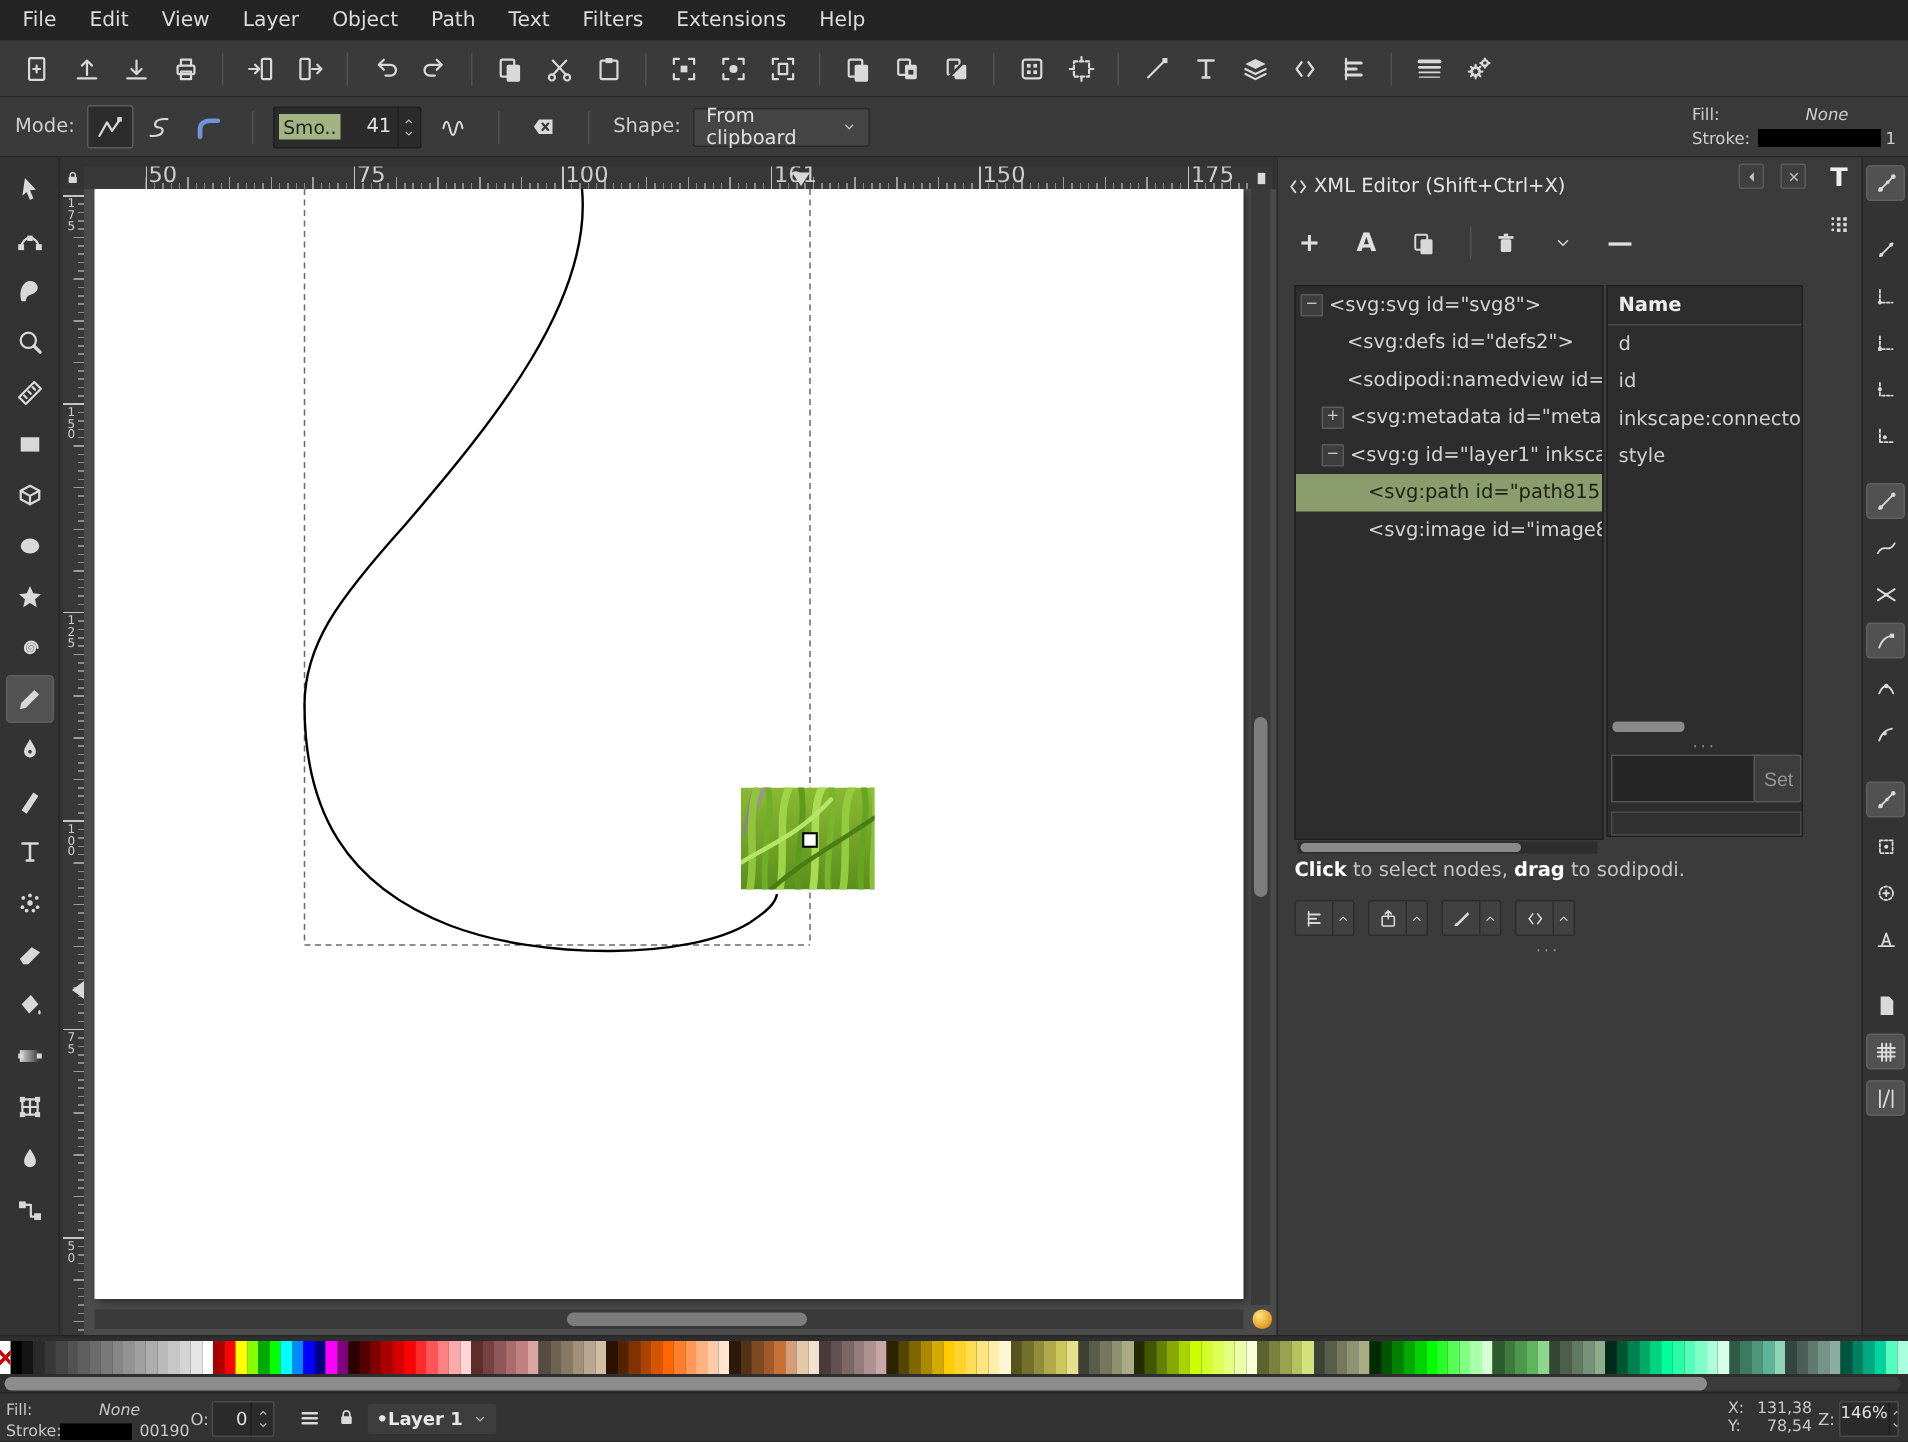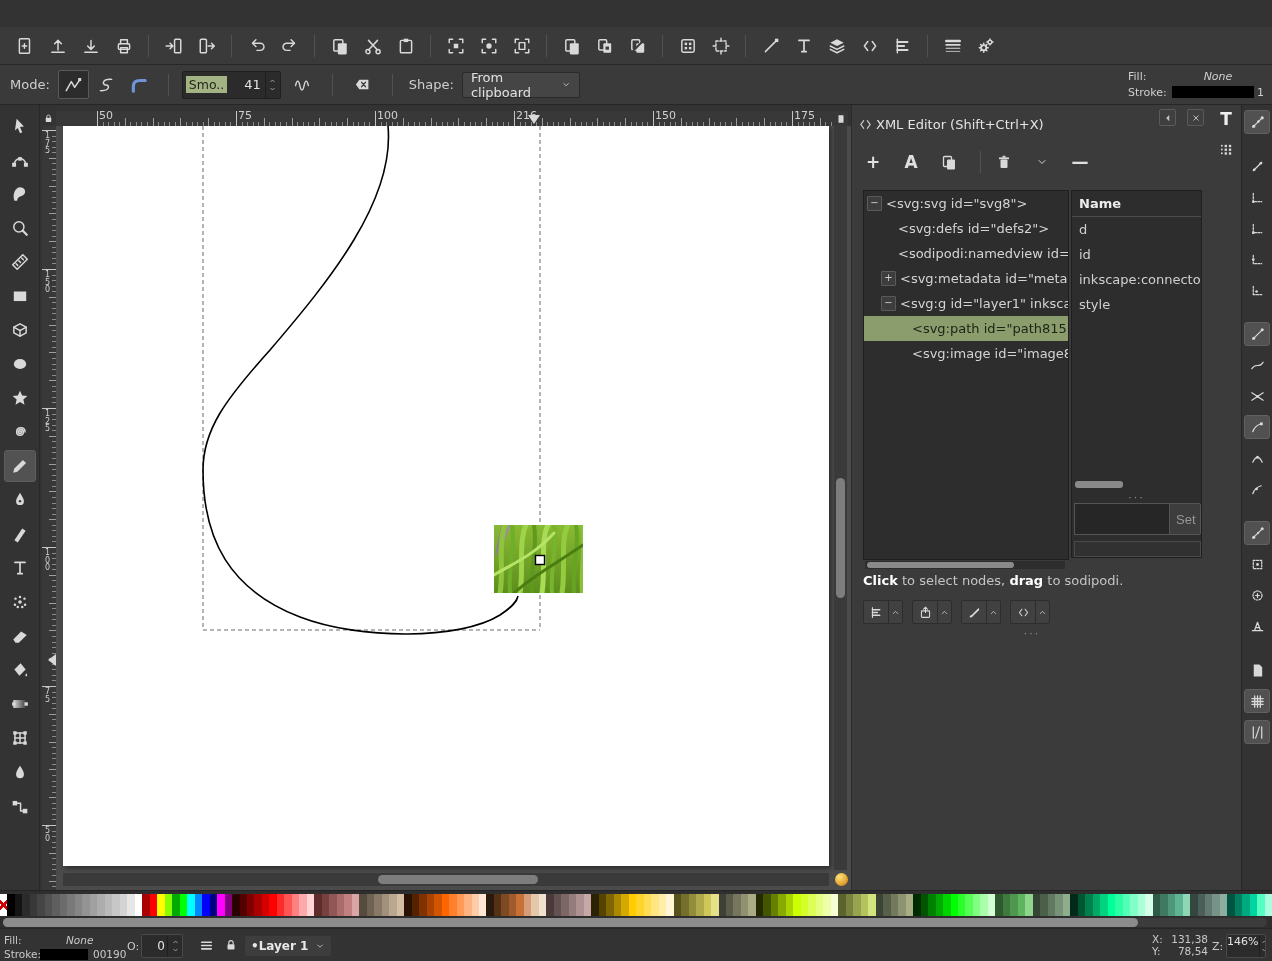--- a/index.html
+++ b/index.html
@@ -50,21 +50,21 @@
   .tool-btn svg{width:18px;height:18px}
   
   #canvas-wrap{position:absolute;left:40px;top:0;width:811px;height:785px;background:#333}
   #ruler-corner{position:absolute;left:0;top:6px;width:16px;height:15px;display:flex;align-items:center;justify-content:center}
   #hruler{position:absolute;left:16px;top:6px;width:777px;height:15px;background:#383838;border-bottom:1px solid #222;
     background-image:repeating-linear-gradient(90deg,#c4c4c4 0 1px,transparent 1px 139px),
                      repeating-linear-gradient(90deg,#9d9d9d 0 1px,transparent 1px 27.8px),
                      repeating-linear-gradient(90deg,#8a8a8a 0 1px,transparent 1px 5.56px);
     background-size:100% 100%,100% 8px,100% 4px;background-repeat:no-repeat;
     background-position:41px 0,41px bottom,41px bottom;overflow:hidden}
-  .hlabel{position:absolute;top:0;font-size:11px;line-height:10px;color:#cfcfcf}
+  .hlabel{position:absolute;top:0;font-size:15px;line-height:10px;color:#cfcfcf}
   #hmarker{position:absolute;top:4px;width:0;height:0;border-left:6px solid transparent;border-right:6px solid transparent;border-top:9px solid #d8d8d8}
   #vruler{position:absolute;left:2px;top:21px;width:14px;height:764px;background:#383838;border-right:1px solid #222;
     background-image:repeating-linear-gradient(180deg,#c4c4c4 0 1px,transparent 1px 139px),
                      repeating-linear-gradient(180deg,#9d9d9d 0 1px,transparent 1px 27.8px),
                      repeating-linear-gradient(180deg,#8a8a8a 0 1px,transparent 1px 5.56px);
     background-size:100% 100%,7px 100%,4px 100%;background-repeat:no-repeat;
     background-position:0 4px,right 4px,right 4px;overflow:hidden}
   .vlabel{position:absolute;left:1px;width:9px;font-size:8px;line-height:7.5px;color:#cfcfcf;text-align:center}
   #vmarker{position:absolute;right:0;width:0;height:0;border-top:6px solid transparent;border-bottom:6px solid transparent;border-right:8px solid #d8d8d8}
   #mini-page-btn{position:absolute;left:793px;top:6px;width:15px;height:15px;background:#383838;display:flex;align-items:center;justify-content:center}
@@ -157,20 +157,32 @@
   #sb-z-label{position:absolute;left:1212px;top:11px;font-size:11px}
   #sb-zoom{position:absolute;left:1226px;top:5px;width:38px;height:22px;background:#2b2b2b;border:1px solid #4a4a4a;border-radius:2px;
            display:flex;align-items:flex-start;overflow:hidden}
   #sb-zoom .spinval{font-size:11px;padding-right:1px}
 </style>
 </head>
 <body>
 
 <div id="root">
 
+  <div id="menu-bar">
+      <div class="menu-item">File</div>
+      <div class="menu-item">Edit</div>
+      <div class="menu-item">View</div>
+      <div class="menu-item">Layer</div>
+      <div class="menu-item">Object</div>
+      <div class="menu-item">Path</div>
+      <div class="menu-item">Text</div>
+      <div class="menu-item">Filters</div>
+      <div class="menu-item">Extensions</div>
+      <div class="menu-item">Help</div>
+    </div>
 
   <div id="cmd-bar">
       <button class="tbtn">
         <span class="icon">
           <svg viewBox="0 0 16 16" style="width:18px;height:18px">
             <defs>
               <linearGradient id="icongrad">
                 <stop offset="0" stop-color="#d9d9d9"></stop>
                 <stop offset="1" stop-color="#d9d9d9" stop-opacity="0"></stop>
               </linearGradient>
@@ -948,21 +960,21 @@
             <svg viewBox="0 0 16 16" style="width:11px;height:11px">
               <rect x="4" y="7" width="8" height="6" rx="1" class="f"></rect>
               <path d="M5.5 7V5.5a2.5 2.5 0 0 1 5 0V7"></path>
             </svg>
           </span>
       </div>
       <div id="hruler">
           <span class="hlabel" style="left: 43px;">50</span>
           <span class="hlabel" style="left: 182px;">75</span>
           <span class="hlabel" style="left: 321px;">100</span>
-          <span class="hlabel" style="left: 460px;">216</span>
+          <span class="hlabel" style="left: 460px;">161</span>
           <span class="hlabel" style="left: 599px;">150</span>
           <span class="hlabel" style="left: 738px;">175</span>
           <div id="hmarker" style="left: 472px;"></div>
         </div>
       <div id="vruler">
           <div class="vlabel" style="top: 6px;">1<br>7<br>5</div>
           <div class="vlabel" style="top: 145px;">1<br>5<br>0</div>
           <div class="vlabel" style="top: 284px;">1<br>2<br>5</div>
           <div class="vlabel" style="top: 423px;">1<br>0<br>0</div>
           <div class="vlabel" style="top: 562px;">7<br>5</div>

